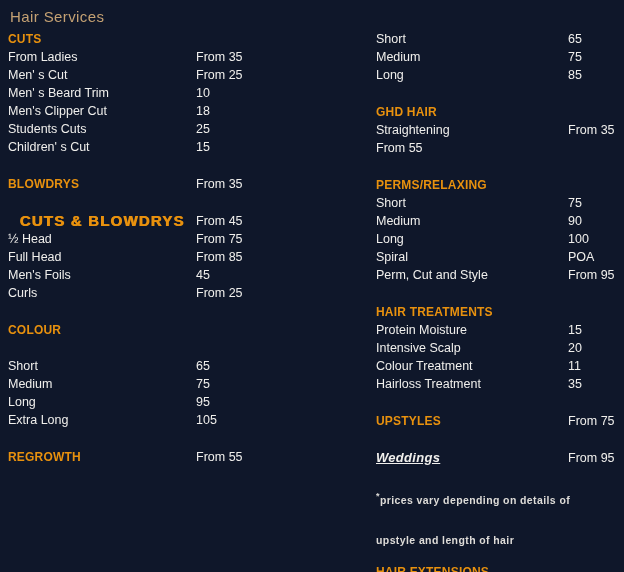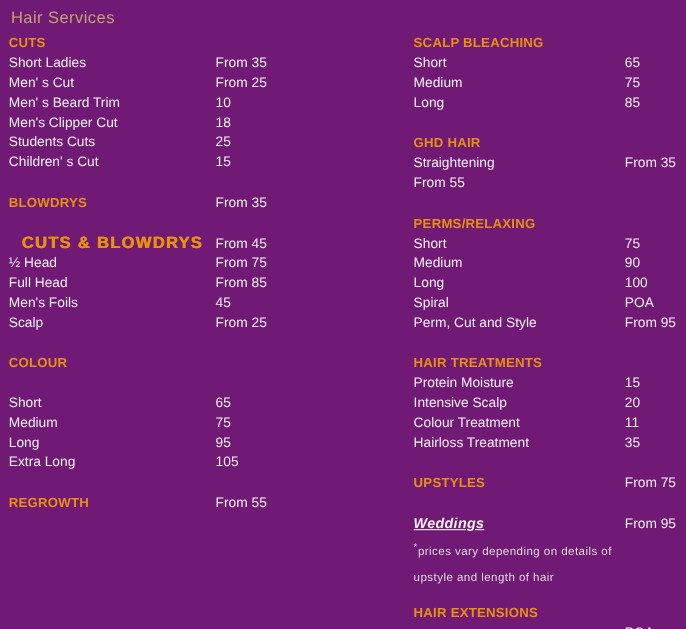--- a/index.html
+++ b/index.html
@@ -1,20 +1,20 @@
 <!DOCTYPE html>
 <html><head>
 <meta charset="utf-8">
 <style>
   html, body { margin: 0; padding: 0; background: #000; }
   .page {
     position: relative;
     width: 624px;
     height: 572px;
-    background: #701a75;
+    background: #0f172a;
     overflow: hidden;
     font-family: "Liberation Sans", sans-serif;
     color: #f0efec;
     box-sizing: border-box;
   }
   .title {
     padding: 8px 0 0 10px;
     height: 20px;
     font-size: 15px;
     letter-spacing: 0.4px;
@@ -49,38 +49,39 @@
     text-decoration: underline;
     font-size: 13px;
     letter-spacing: 0.3px;
   }
   .spacer { height: 18px; }
   .footnote {
     font-size: 10.5px;
     line-height: 22px;
     letter-spacing: 0.4px;
     color: #dedcd8;
-    margin-top: 1px;
+    margin-top: 18px;
+    font-weight: bold;
   }
   .footnote sup { font-size: 9px; }
   .section.extensions .heading-row { margin-top: 12px; }
 </style>
 </head>
 <body>
 
 <div class="page">
   <div class="title">Hair Services</div>
   <div class="columns">
     <div class="col col-0">
         <div class="section">
           <div class="row heading-row">
             <span class="label heading">CUTS</span>
           </div>
           <div class="row">
-            <span class="label">Short Ladies</span>
+            <span class="label">From Ladies</span>
             <span class="price">From 35</span>
           </div>
           <div class="row">
             <span class="label">Men' s Cut</span>
             <span class="price">From 25</span>
           </div>
           <div class="row">
             <span class="label">Men' s Beard Trim</span>
             <span class="price">10</span>
           </div>
@@ -116,21 +117,21 @@
           </div>
           <div class="row">
             <span class="label">Full Head</span>
             <span class="price">From 85</span>
           </div>
           <div class="row">
             <span class="label">Men's Foils</span>
             <span class="price">45</span>
           </div>
           <div class="row">
-            <span class="label">Scalp</span>
+            <span class="label">Curls</span>
             <span class="price">From 25</span>
           </div>
         </div>
         <div class="section">
           <div class="row heading-row">
             <span class="label heading">COLOUR</span>
           </div>
           <div class="spacer"></div>
           <div class="row">
             <span class="label">Short</span>
@@ -151,23 +152,20 @@
         </div>
         <div class="section">
           <div class="row heading-row">
             <span class="label heading">REGROWTH</span>
             <span class="price">From 55</span>
           </div>
         </div>
       </div>
     <div class="col col-1">
         <div class="section">
-          <div class="row heading-row">
-            <span class="label heading">SCALP BLEACHING</span>
-          </div>
           <div class="row">
             <span class="label">Short</span>
             <span class="price">65</span>
           </div>
           <div class="row">
             <span class="label">Medium</span>
             <span class="price">75</span>
           </div>
           <div class="row">
             <span class="label">Long</span>

